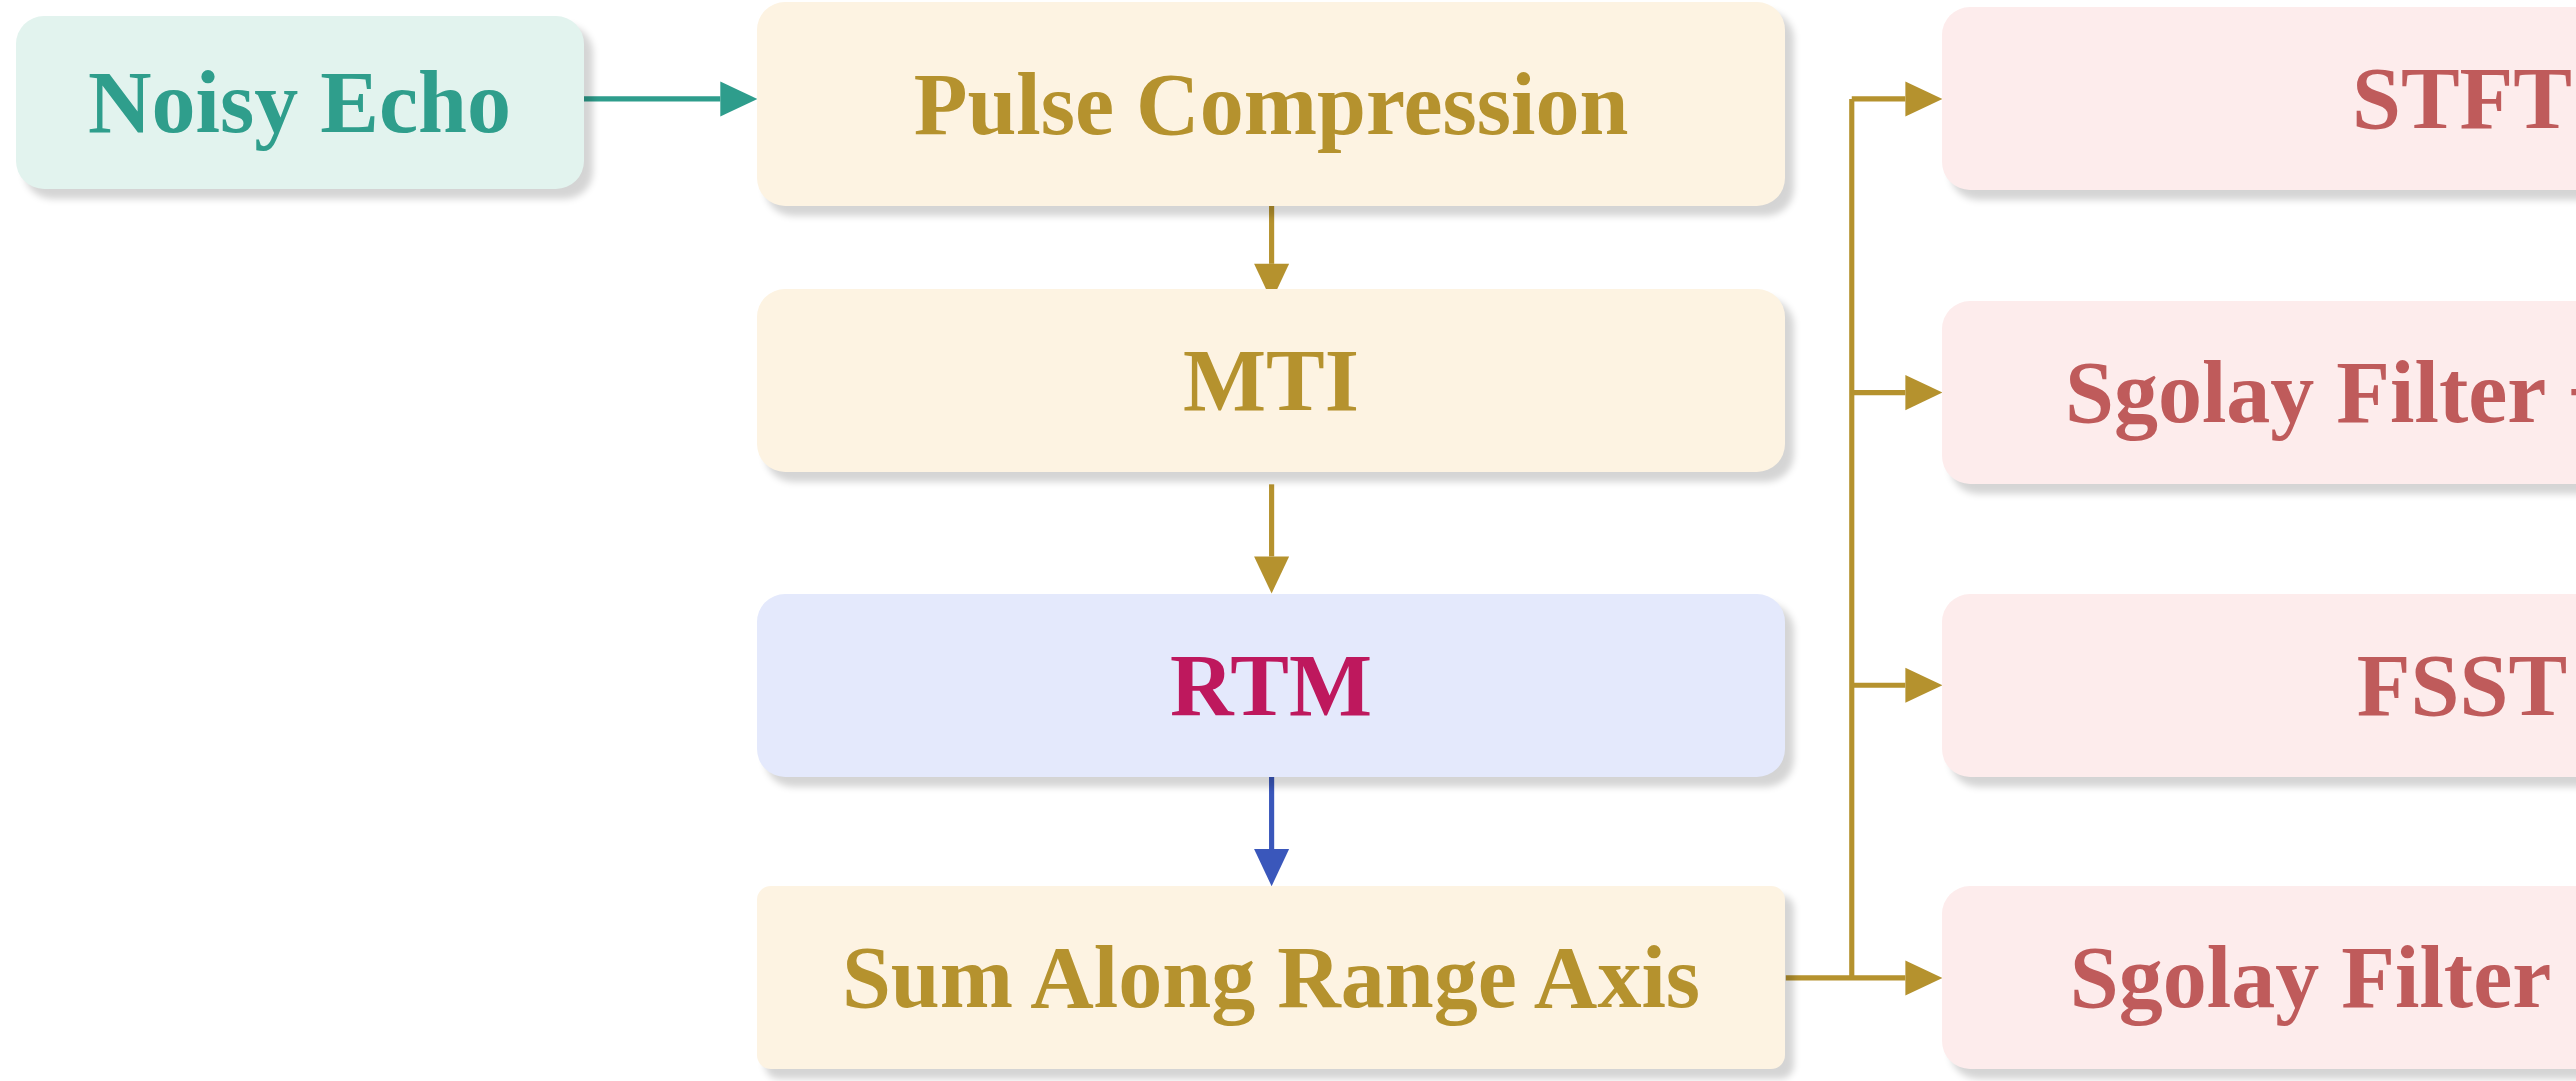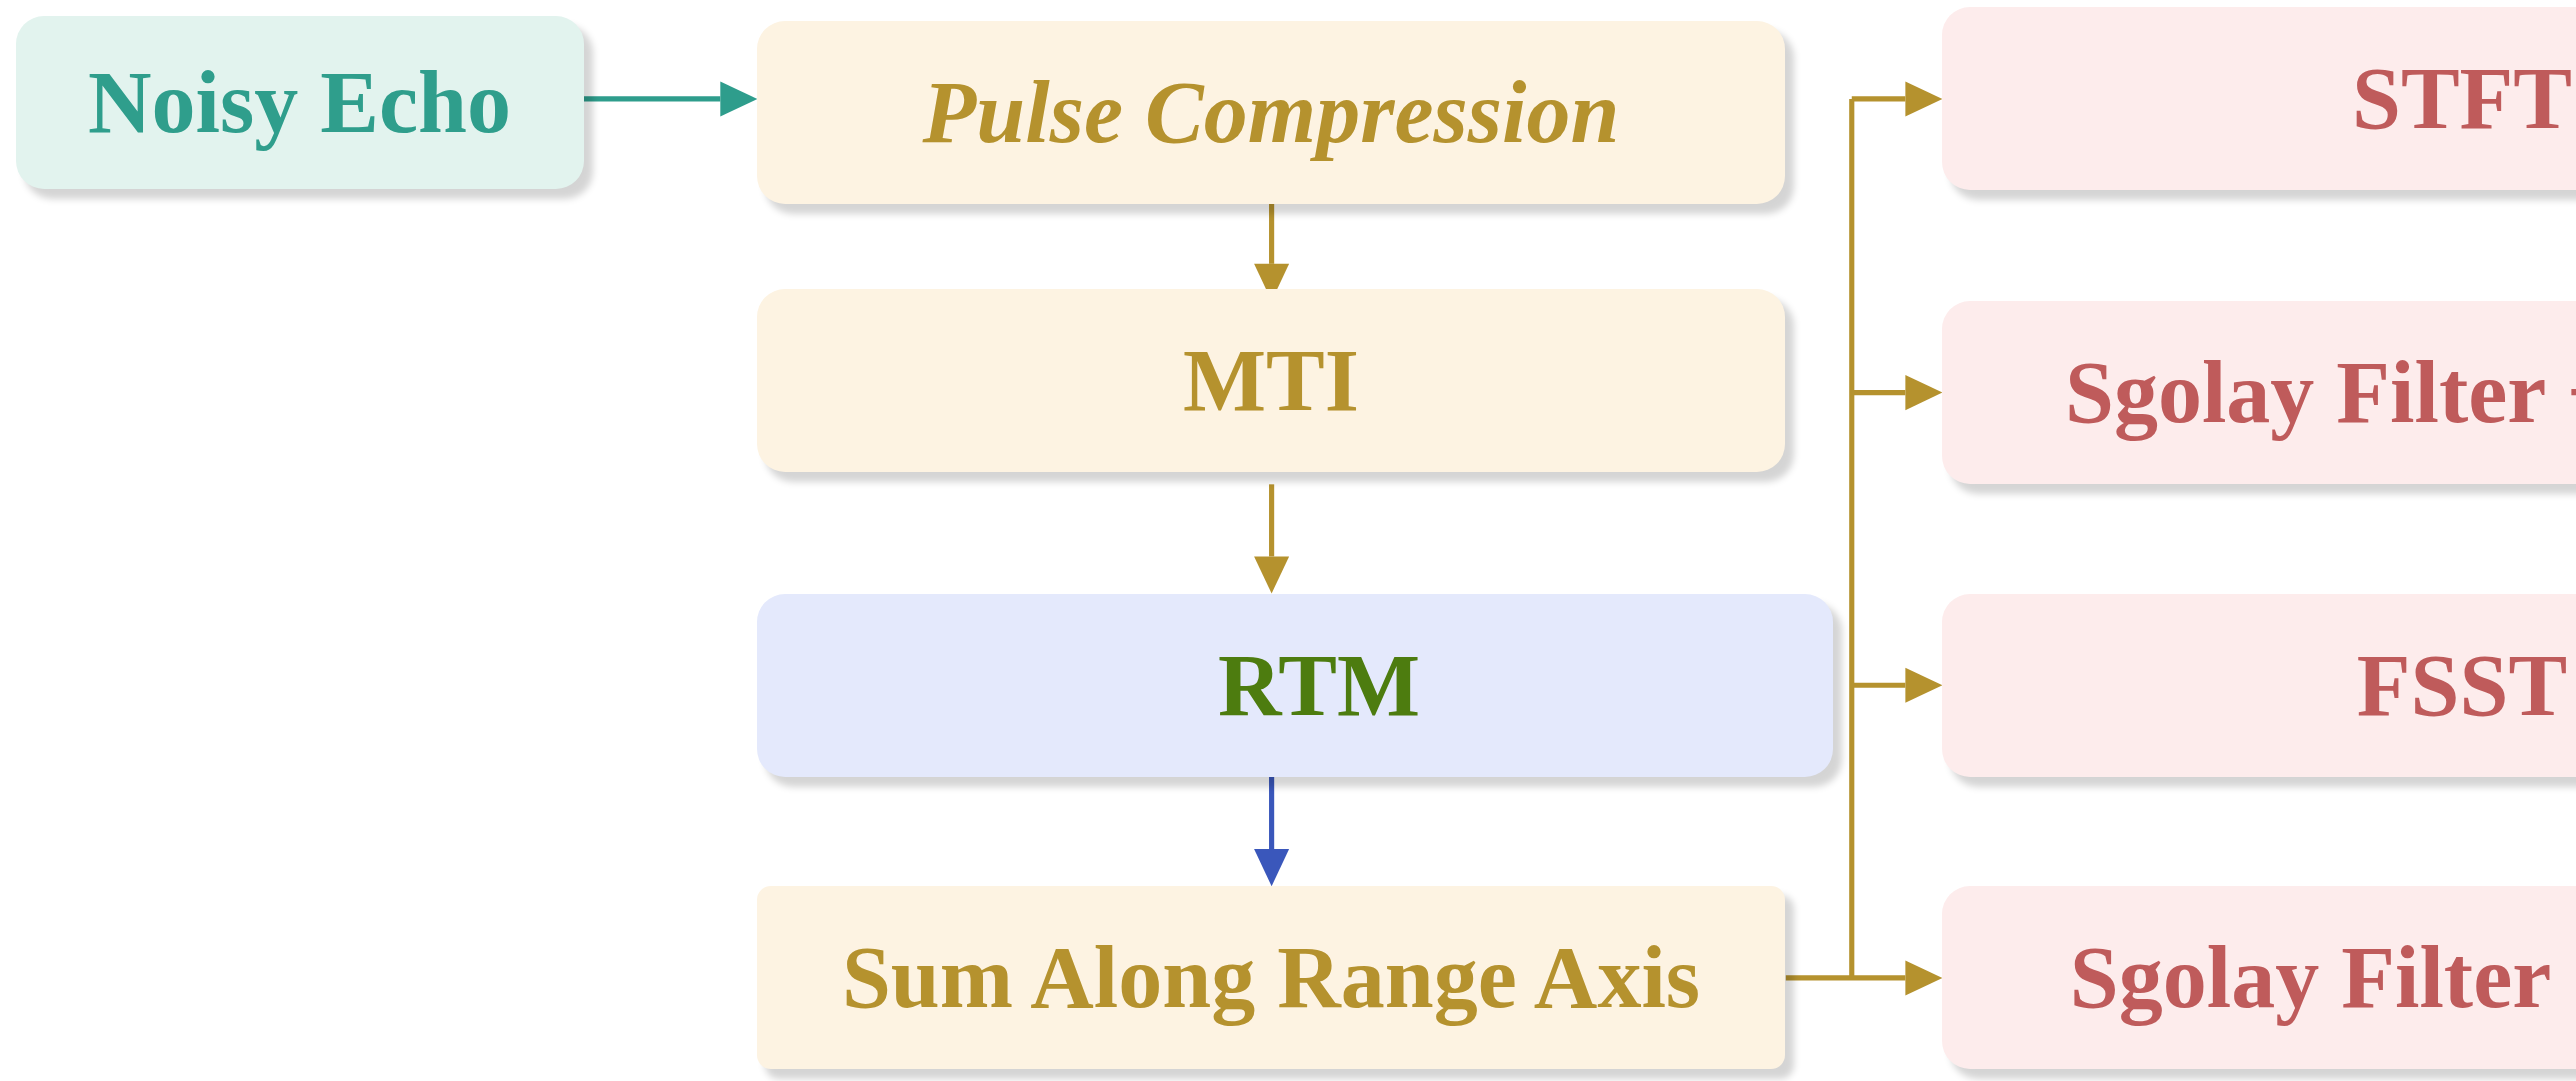--- a/index.html
+++ b/index.html
@@ -29,21 +29,21 @@
     border-radius: 28px;
     box-shadow: 8.2px 9.3px 7.2px rgba(0,0,0,0.17);
     font-weight: bold;
     font-size: 88px;
     white-space: nowrap;
     text-align: left;
   }
   
   #n-noisy-echo        { left: 15.5px;   top: 15.5px;   width: 568px; height: 173px; }
   
-  #n-pulse-compression { left: 757px; top: 21px;   width: 1028px; height: 183px; font-style: italic; }
+  #n-pulse-compression { left: 757px; top: 2px;   width: 1028px; height: 204px; }
   #n-mti               { left: 757px; top: 289px;  width: 1028px; height: 183px; }
   #n-rtm               { left: 757px; top: 594px; width: 1028px; height: 183px; }
   #n-sum-along-range-axis { left: 757px; top: 886px; width: 1028px; height: 183px; border-radius: 14px; }
   
   #n-stft              { left: 1942px; top: 7.2px;   width: 1040px; height: 183px; }
   #n-sgolay-filter-stft{ left: 1942px; top: 301px;  width: 1040px; height: 183px; }
   #n-fsst              { left: 1942px; top: 594px; width: 1040px; height: 183px; }
   #n-sgolay-filter-fsst{ left: 1942px; top: 886px; width: 1040px; height: 183px; }
 
   .edge-line {
@@ -136,21 +136,21 @@
   </div>
 
   <div class="node" id="n-pulse-compression" style="background-color: rgb(253, 243, 226); color: rgb(181, 146, 46);">
     <span>Pulse Compression</span>
   </div>
 
   <div class="node" id="n-mti" style="background-color: rgb(253, 243, 226); color: rgb(181, 146, 46);">
     <span>MTI</span>
   </div>
 
-  <div class="node" id="n-rtm" style="background-color: rgb(228, 233, 252); color: #4d7c0f; padding-left: 48px;">
+  <div class="node" id="n-rtm" style="background-color: rgb(228, 233, 252); color: #be185d;">
     <span>RTM</span>
   </div>
 
   <div class="node" id="n-sum-along-range-axis" style="background-color: rgb(253, 243, 226); color: rgb(181, 146, 46);">
     <span>Sum Along Range Axis</span>
   </div>
 
   <div class="node" id="n-stft" style="background-color: rgb(253, 236, 236); color: rgb(191, 91, 91);">
     <span>STFT</span>
   </div>

